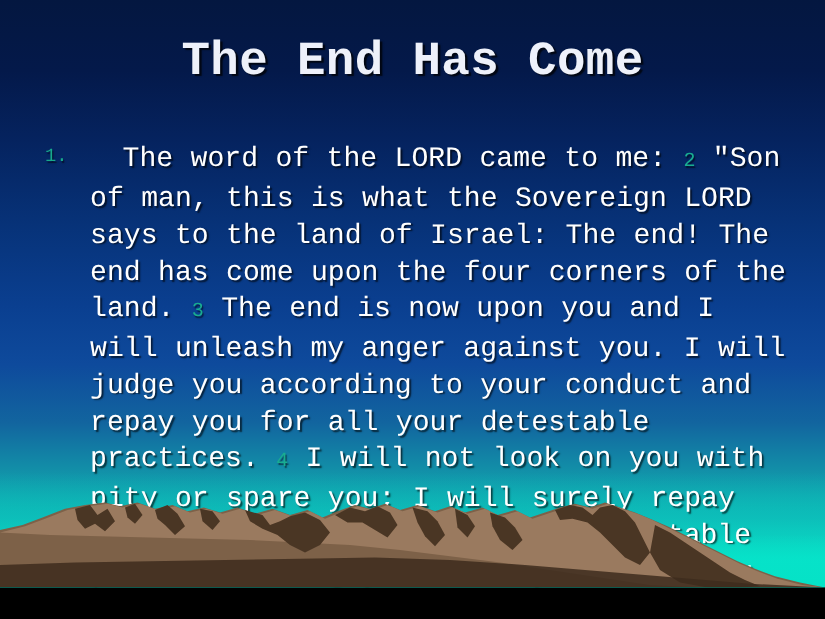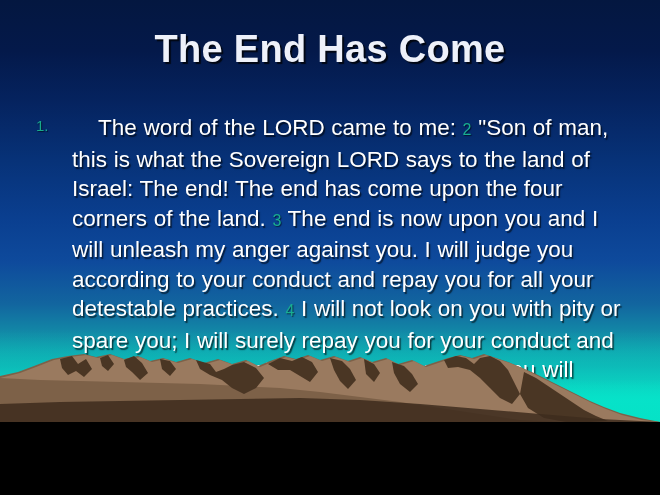--- a/index.html
+++ b/index.html
@@ -3,23 +3,23 @@
 <meta charset="utf-8">
 <style>
   html, body {
     margin: 0;
     padding: 0;
     background: #000;
   }
   #slide {
     position: relative;
     width: 660px;
-    height: 422px;
+    height: 470px;
     overflow: hidden;
-    font-family: Liberation Sans, sans-serif;
+    font-family: Liberation Mono, monospace;
     background: linear-gradient(to bottom,
         #041740 0%,
         #04194a 12%,
         #05235f 24%,
         #073278 38%,
         #0a3f90 52%,
         #0e4a9c 62%,
         #12659f 72%,
         #128fa8 80%,
         #0eb3b4 86%,

